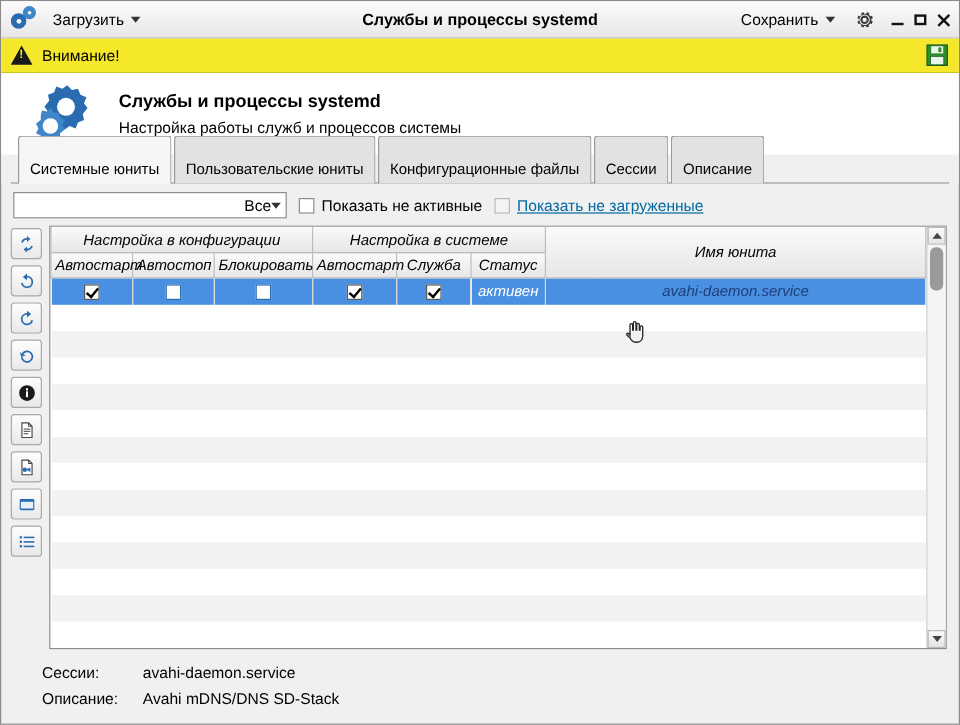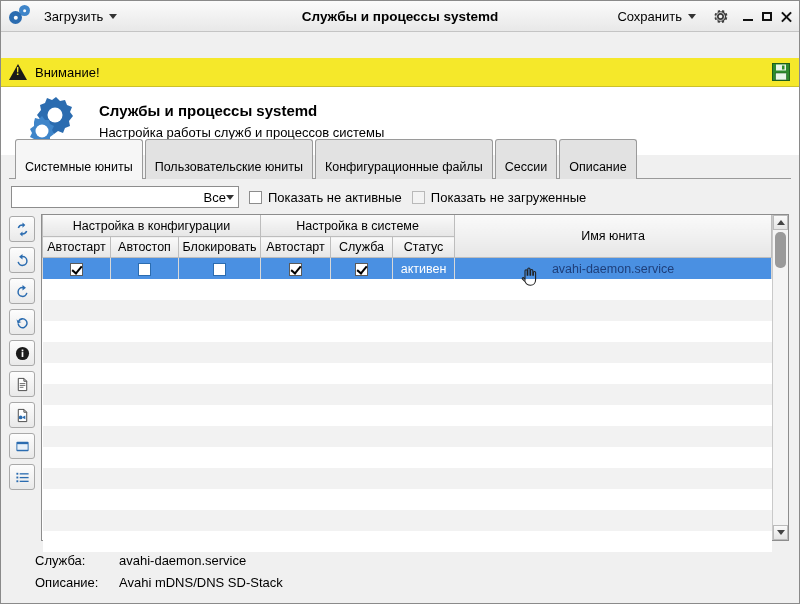--- a/index.html
+++ b/index.html
@@ -123,21 +123,20 @@
 
   
   .warnbar {
     height: 28px;
     background: #f5e82a;
     border-bottom: 1px solid #ccc12a;
     display: flex;
     align-items: center;
     padding: 0 8px;
     flex: none;
-    margin-top: 26px;
   }
   .warn-tri {
     width: 0; height: 0;
     border-left: 9px solid transparent;
     border-right: 9px solid transparent;
     border-bottom: 16px solid #1a1a1a;
     position: relative;
     margin-right: 8px;
   }
   .warn-tri::after {
@@ -244,21 +243,21 @@
     border-left: 4px solid transparent;
     border-right: 4px solid transparent;
     border-top: 5px solid #333;
   }
   .chk-label {
     display: flex;
     align-items: center;
     gap: 6px;
     font-size: 13px;
   }
-  .chk-label.disabled { color: #000000; }
+  .chk-label.disabled { color: #0369a1; text-decoration: underline; }
   .chkbox {
     width: 13px; height: 13px;
     border: 1px solid #8d8d8d;
     background: #fff;
     box-sizing: border-box;
     display: inline-block;
   }
   .chkbox.dis { border-color: #b9b9b9; background: #f3f3f3; }
   .searchbox {
     margin-left: auto;
@@ -307,20 +306,21 @@
     min-width: 0;
     border: 1px solid #8d8d8d;
     background: #ffffff;
     margin-left: 4px;
     margin-bottom: 0;
   }
   .table-scroll-area {
     display: flex;
     flex: 1;
     min-height: 0;
+    font-style: italic;
   }
   table.units {
     border-collapse: collapse;
     width: 100%;
     table-layout: fixed;
     font-size: 12.5px;
   }
   table.units th {
     background: linear-gradient(#fafafa, #e6e6e6);
     border: 1px solid #bdbdbd;
@@ -668,21 +668,21 @@
           <div class="scroll-arrow">
               <span class="sa-dn"></span>
             </div>
         </div>
       </div>
     </div>
   </div>
 
   <div class="footer">
     <div class="frow">
-      <div class="flabel">Служба:</div>
+      <div class="flabel">Сессии:</div>
       <div class="fvalue">avahi-daemon.service</div>
     </div>
     <div class="frow">
       <div class="flabel">Описание:</div>
       <div class="fvalue">Avahi mDNS/DNS SD-Stack</div>
     </div>
   </div>
 
   <div class="cursor-hand">
     <svg width="18" height="20" viewBox="0 0 18 20">

